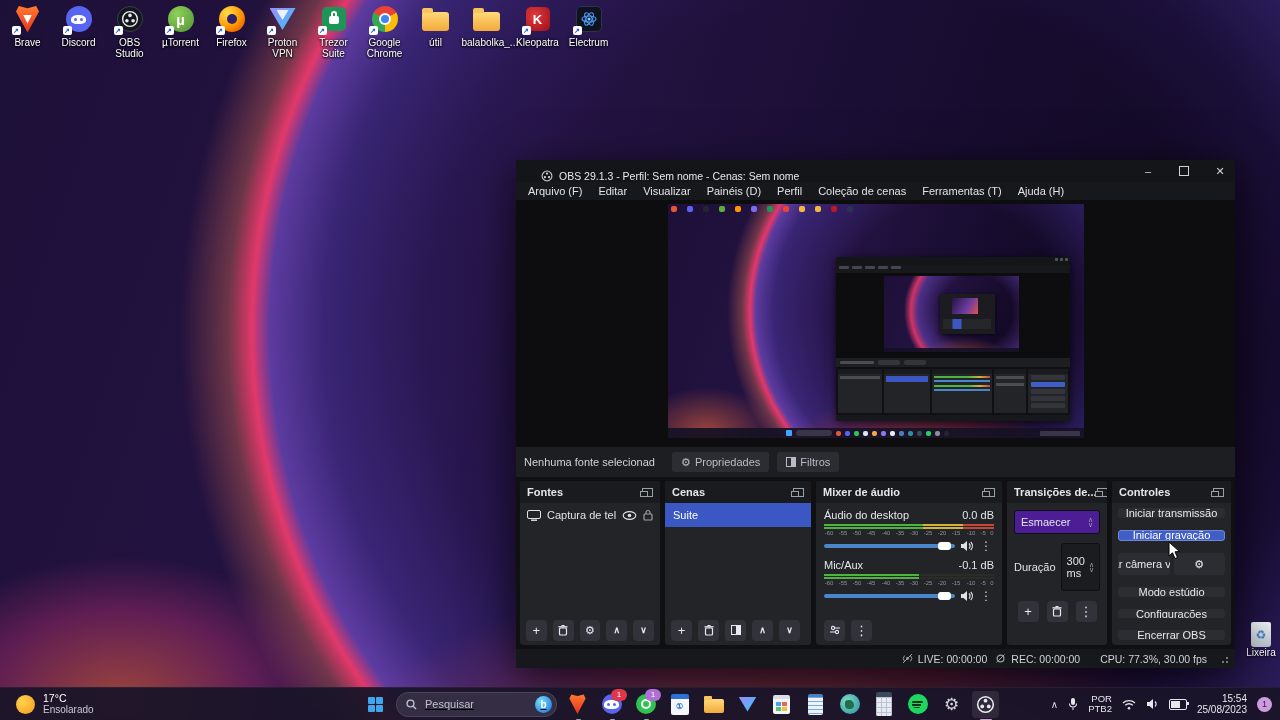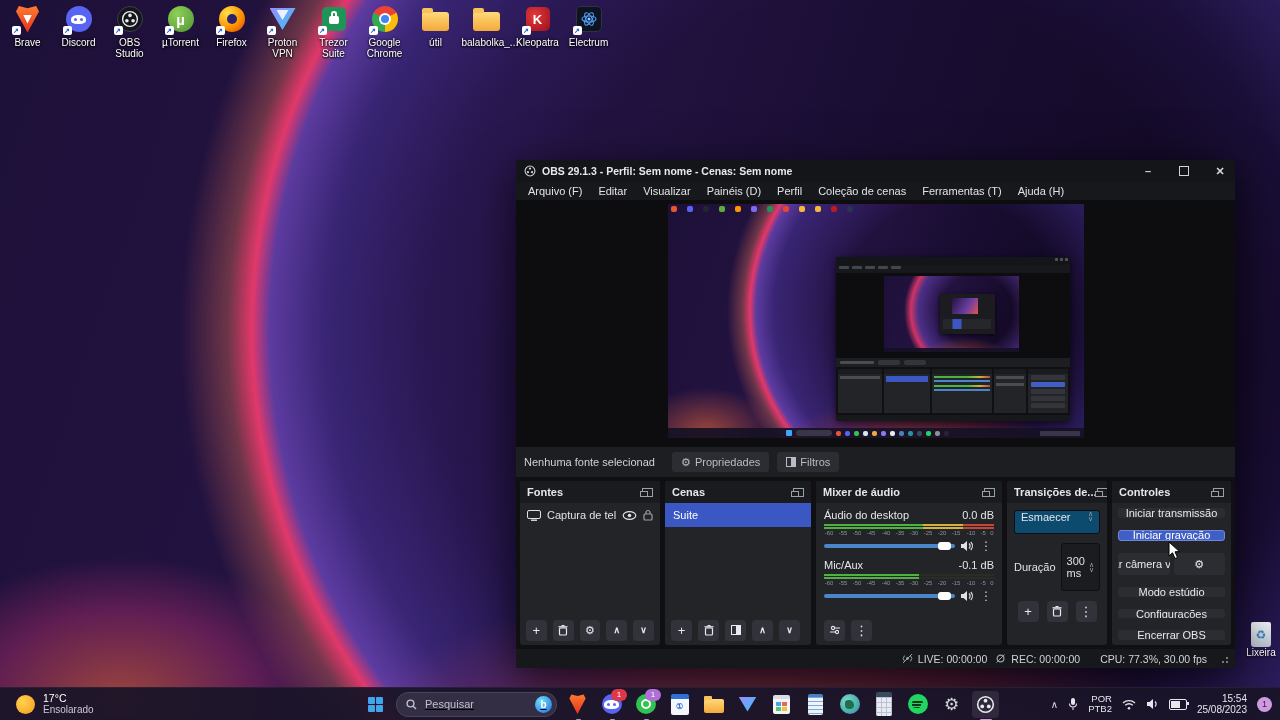--- a/index.html
+++ b/index.html
@@ -65,21 +65,21 @@
   .g-elec{width:24px;height:24px;border-radius:5px;background:#10131f;border:1px solid #2a3350;display:flex;align-items:center;justify-content:center;}
 
   
   .bin{position:absolute;left:1236px;top:622px;width:50px;display:flex;flex-direction:column;align-items:center;z-index:5;}
   .bin .can{width:20px;height:25px;background:linear-gradient(180deg,#eef3f7,#b9c2cb);border-radius:2px 2px 3px 3px;display:flex;align-items:center;justify-content:center;color:#3a7fc4;font-size:12px;}
   .bin .lbl{font-size:10px;color:#fff;text-shadow:0 1px 2px #000;}
 
   
   .obs{position:absolute;left:516px;top:160px;width:719px;height:508px;background:#19191d;z-index:10;
        box-shadow:0 10px 40px rgba(0,0,0,.65);display:flex;flex-direction:column;font-size:11px;color:#dfe1e5;}
-  .tb{height:22px;background:#141519;display:flex;align-items:center;padding-left:8px;gap:6px;flex:none;font-weight:bold;}
+  .tb{height:22px;background:#141519;display:flex;align-items:flex-end;padding-left:25px;gap:6px;flex:none;}
   .tb .ttl{font-size:10.5px;color:#e8e8ea;flex:1;white-space:nowrap;overflow:hidden;}
   .winbtn{width:30px;height:22px;display:flex;align-items:center;justify-content:center;color:#cfd2d8;font-size:11px;}
   .maxsq{width:8px;height:8px;border:1px solid #cfd2d8;}
   .obslogo{width:12px;height:12px;flex:none;}
   .menubar{height:18px;background:#17181c;display:flex;align-items:center;padding-left:4px;flex:none;}
   .menubar span{padding:0 8px;font-size:11px;color:#e2e3e6;}
   .canvas{height:247px;background:#0d0d10;position:relative;flex:none;}
 
   
   .preview{position:absolute;left:152px;top:4px;width:416px;height:234px;overflow:hidden;}
@@ -152,21 +152,21 @@
   .ticks span{transform:scale(.85);transform-origin:center top;}
   .volrow{display:flex;align-items:center;gap:5px;margin-top:0;}
   .slider{position:relative;flex:1;height:12px;}
   .slider .trk{position:absolute;left:0;right:0;top:4px;height:4px;background:#4a86c9;border-radius:2px;}
   .slider .hdl{position:absolute;top:2px;width:13px;height:8px;background:#fff;border-radius:3px;margin-left:-7px;}
   .spk{flex:none;display:flex;}
   .kebab{color:#cfd3da;font-size:12px;padding:0 2px;}
 
   
   .trbody{padding:7px 7px 0;display:flex;flex-direction:column;}
-  .selbox{height:22px;background:#0c4a6e;border:1px solid #0e0f12;border-radius:3px;display:flex;align-items:flex-start;padding:0 6px;color:#e4e6ea;}
+  .selbox{height:22px;background:#4c1d95;border:1px solid #0e0f12;border-radius:3px;display:flex;align-items:center;padding:0 6px;color:#e4e6ea;}
   .selbox .tx{flex:1;}
   .arrs{display:flex;flex-direction:column;line-height:5px;font-size:7px;color:#9aa0a8;}
   .durrow{display:flex;align-items:center;gap:5px;margin-top:9px;color:#dfe1e5;}
   .spin{flex:1;height:22px;background:#1b1c20;border:1px solid #0e0f12;border-radius:3px;display:flex;align-items:center;padding:12px 5px;}
   .spin .tx{flex:1;text-align:left;}
   .trbtns{display:flex;justify-content:center;gap:8px;margin-top:10px;}
 
   
   .ctlbody{padding:5px 6px;display:flex;flex-direction:column;gap:12px;}
   .cbtn{height:22px;background:#2c2d33;border-radius:3px;color:#e6e8ec;display:flex;align-items:center;justify-content:center;font-size:11px;white-space:nowrap;overflow:hidden;}

